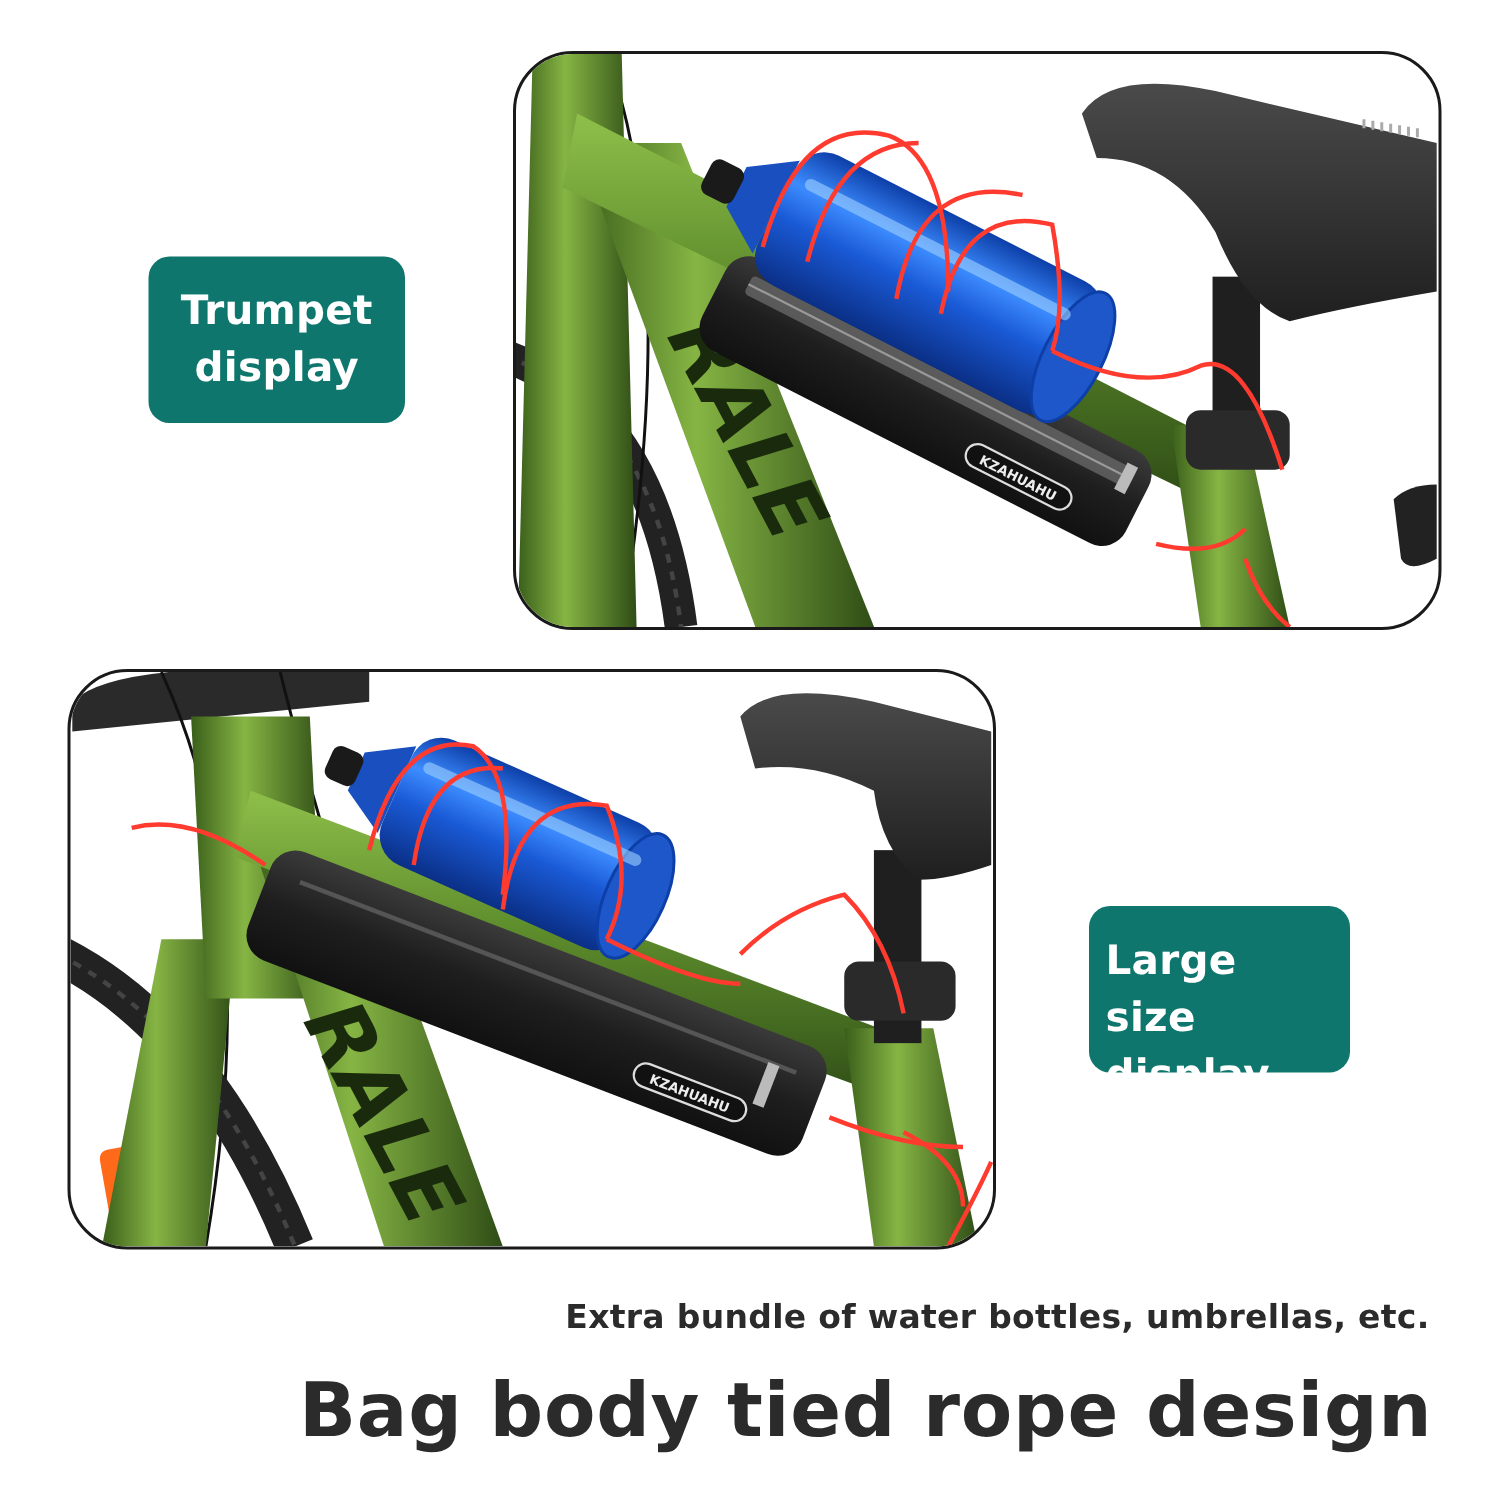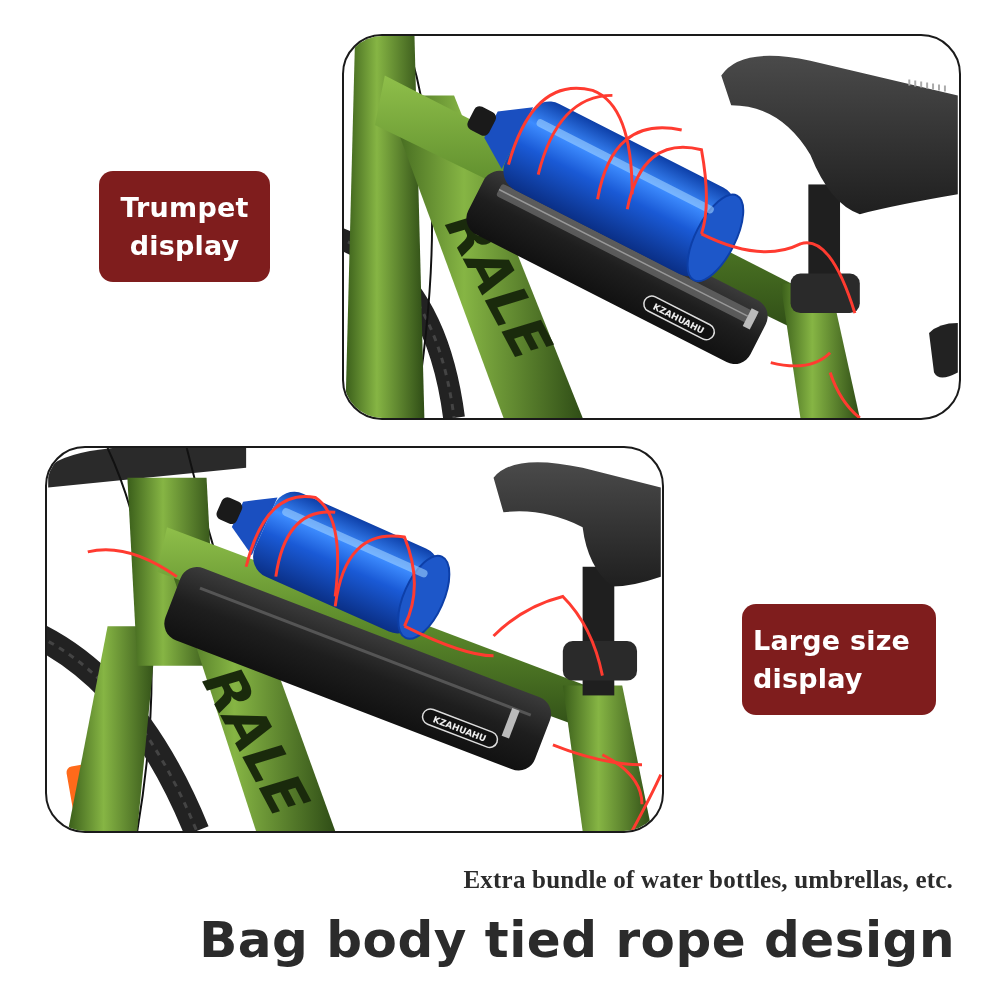--- a/index.html
+++ b/index.html
@@ -3,28 +3,28 @@
 <meta charset="utf-8">
 <style>
   html, body { margin: 0; padding: 0; background: #ffffff; }
   body { width: 1001px; height: 1001px; position: relative; overflow: hidden;
          font-family: "DejaVu Sans", "Liberation Sans", sans-serif; }
   .photo { position: absolute; border: 2px solid #1a1a1a; border-radius: 40px;
            overflow: hidden; background: #ffffff; box-sizing: border-box; }
   .photo svg { display: block; width: 100%; height: 100%; }
   #photo-top { left: 342px; top: 34px; width: 619px; height: 386px; }
   #photo-bottom { left: 45px; top: 446px; width: 619px; height: 387px; }
-  .label { position: absolute; background: #7f1d1d; border-radius: 14px; color: #ffffff;
+  .label { position: absolute; background: #0f766e; border-radius: 14px; color: #ffffff;
            font-weight: bold; font-size: 27px; line-height: 38px; box-sizing: border-box;
            padding: 14px 16px; letter-spacing: 0.2px; }
   #label-top { left: 99px; top: 171px; width: 171px; height: 111px; text-align: center; padding-top: 18px; }
-  #label-bottom { left: 742px; top: 604px; width: 194px; height: 111px; padding-top: 18px; padding-left: 11px; }
+  #label-bottom { left: 726px; top: 604px; width: 174px; height: 111px; padding-top: 18px; padding-left: 11px; }
   .label span { display: block; }
-  #subtitle { position: absolute; right: 48px; top: 866px; font-weight: bold; font-size: 25px;
-              color: #2b2b2b; letter-spacing: 0.2px; white-space: nowrap; font-family: Liberation Serif, serif; }
+  #subtitle { position: absolute; right: 48px; top: 866px; font-weight: bold; font-size: 22px;
+              color: #2b2b2b; letter-spacing: 0.2px; white-space: nowrap; }
   #headline { position: absolute; right: 46px; top: 900px; font-weight: bold; font-size: 50px;
               color: #2b2b2b; letter-spacing: 0.5px; white-space: nowrap; line-height: 80px; }
 </style>
 </head>
 <body>
 
 <div id="photo-top" class="photo">
   <svg viewBox="0 0 619 386">
     <defs>
       <linearGradient id="gTube" x1="0" y1="0" x2="0" y2="1">

